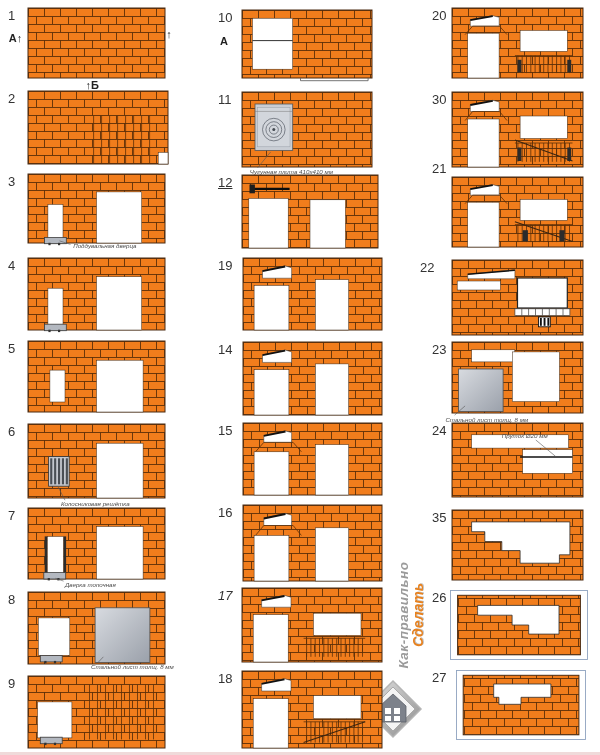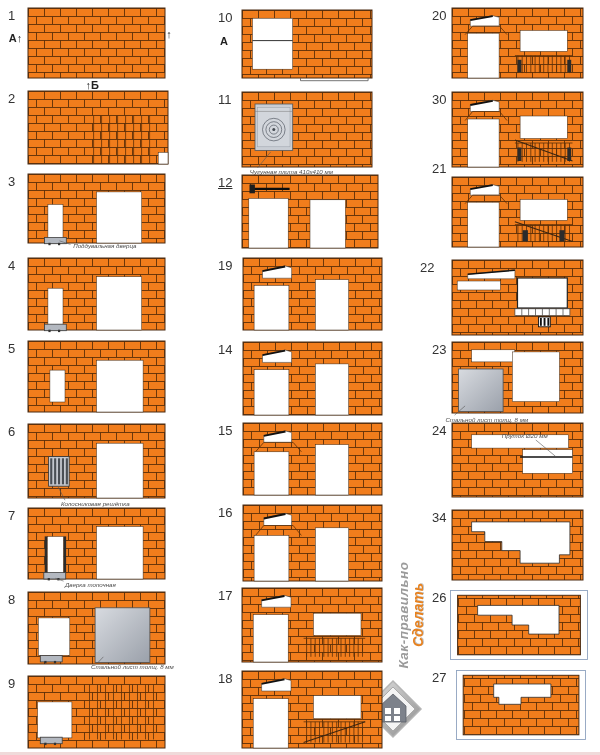--- a/index.html
+++ b/index.html
@@ -390,21 +390,21 @@
       </defs>
       <rect x="0.0" y="0.0" width="139.0" height="76.0" fill="url(#bp15)" stroke="#4a2a10" stroke-width="1"></rect>
       <g>
         <polygon points="20.8,13.2 42.5,8.4 48.6,10.2 48.6,20.5 20.8,20.5" fill="#ffffff" stroke="#333333" stroke-width="0.5"></polygon>
         <line x1="20.8" y1="13.5" x2="42.5" y2="9.0" stroke="#111111" stroke-width="1.8"></line>
       </g>
       <path d="M12.5,30.4 L20.8,20.5 L50.1,20.5 L58.4,30.4" fill="none" stroke="#5c2f08" stroke-width="0.8"></path>
       <rect x="11.1" y="30.4" width="34.8" height="45.6" fill="#ffffff" stroke="#3a2410" stroke-width="0.5"></rect>
       <rect x="72.3" y="22.8" width="33.4" height="53.2" fill="#ffffff" stroke="#3a2410" stroke-width="0.5"></rect>
     </svg>
-    <div class="num" style="left: 218px; top: 589px;">17</div>
+    <div class="num" style="left: 218px; top: 589px; font-style: italic;">17</div>
     <svg class="panel-svg" width="140" height="74" viewBox="0 0 140 74" style="left: 242px; top: 588px;">
       <defs>
         <pattern id="bp16" width="16" height="16" patternUnits="userSpaceOnUse">
           <rect width="16" height="16" fill="#f17d1c"></rect>
           <path d="M0,0.5H16 M0,8.5H16 M0.5,0V8.5 M8.5,8.5V16" stroke="#5c2f08" stroke-width="0.9" fill="none"></path>
         </pattern>
         <linearGradient id="mg16" x1="0" y1="0" x2="1" y2="1">
           <stop offset="0" stop-color="#d8dbe0"></stop>
           <stop offset="1" stop-color="#9aa0aa"></stop>
         </linearGradient>
@@ -662,21 +662,21 @@
       </defs>
       <rect x="0.0" y="0.0" width="131.0" height="74.0" fill="url(#bp23)" stroke="#4a2a10" stroke-width="1"></rect>
       <rect x="19.6" y="11.8" width="96.9" height="13.3" fill="#ffffff" stroke="#3a2410" stroke-width="0.5"></rect>
       <rect x="70.7" y="26.6" width="49.8" height="23.7" fill="#ffffff" stroke="#3a2410" stroke-width="0.5"></rect>
       <g>
         <line x1="68.1" y1="34.0" x2="120.5" y2="34.0" stroke="#101010" stroke-width="1.5"></line>
       </g>
       <line x1="83.8" y1="17.0" x2="103.5" y2="33.3" stroke="#555555" stroke-width="0.6"></line>
       <text x="49.8" y="14.6" font-size="6.2" font-style="italic" fill="#4d4d4d" font-family="Liberation Sans, sans-serif">Пруток Ø20 мм</text>
     </svg>
-    <div class="num" style="left: 432px; top: 511px;">34</div>
+    <div class="num" style="left: 432px; top: 511px;">35</div>
     <svg class="panel-svg" width="131" height="70" viewBox="0 0 131 70" style="left: 452px; top: 510px;">
       <defs>
         <pattern id="bp24" width="16" height="16" patternUnits="userSpaceOnUse">
           <rect width="16" height="16" fill="#f17d1c"></rect>
           <path d="M0,0.5H16 M0,8.5H16 M0.5,0V8.5 M8.5,8.5V16" stroke="#5c2f08" stroke-width="0.9" fill="none"></path>
         </pattern>
         <linearGradient id="mg24" x1="0" y1="0" x2="1" y2="1">
           <stop offset="0" stop-color="#d8dbe0"></stop>
           <stop offset="1" stop-color="#9aa0aa"></stop>
         </linearGradient>

